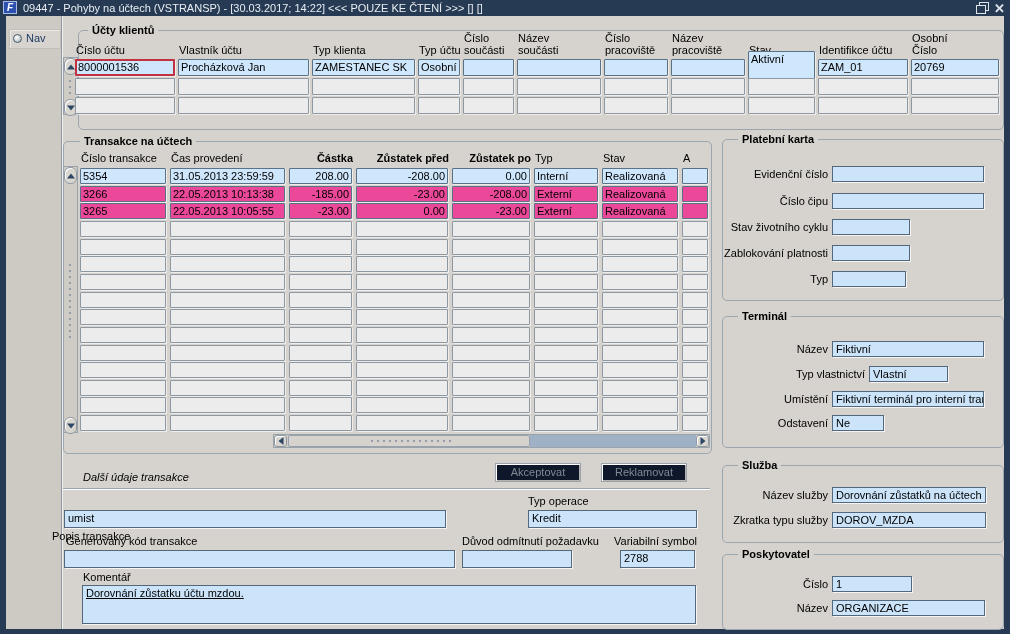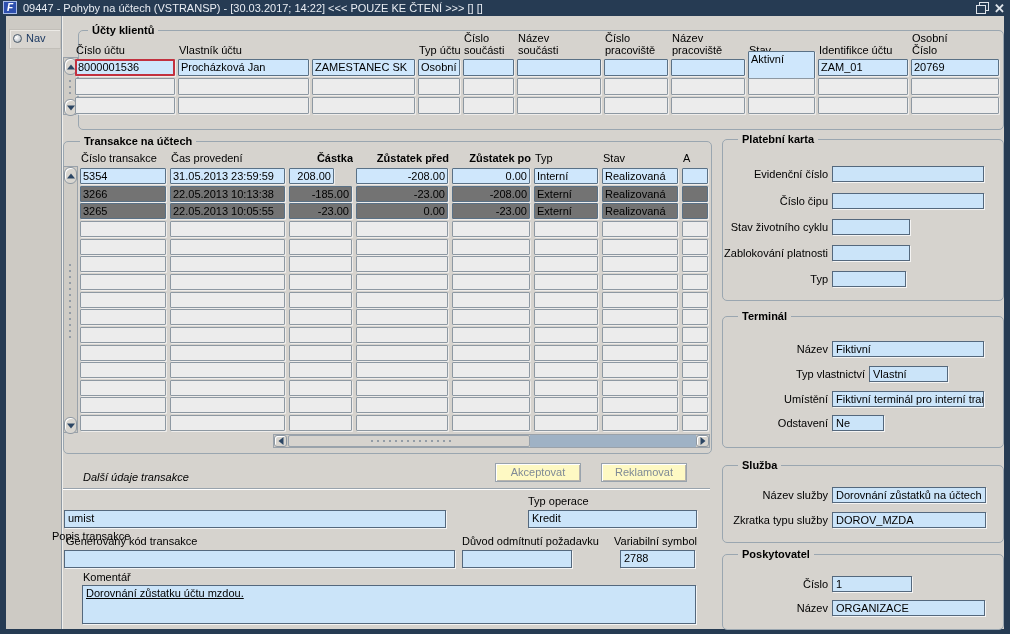--- a/index.html
+++ b/index.html
@@ -35,42 +35,42 @@
        box-shadow:1px 1px 0 rgba(255,255,255,.75);font-size:11px;color:#000;
        padding:1px 3px;overflow:hidden;white-space:nowrap;}
   .fld.multi{white-space:normal;line-height:12px;text-decoration:underline;}
   .lbl{position:absolute;font-size:11px;color:#000;white-space:nowrap;}
   .lbl.r{text-align:right;}
   .italic-lbl{font-style:italic;}
   .cell{position:absolute;font-size:11px;color:#000;box-sizing:border-box;border:1px solid #5a7186;
         border-radius:1px;overflow:hidden;white-space:nowrap;padding:1px 2px;
         box-shadow:1px 1px 0 rgba(255,255,255,.6);}
   .cell.sel{background:#cfe7fc;}
-  .cell.filled{background:#737373;}
+  .cell.filled{background:#ec4899;}
   .cell.empty{background:#ececec;border-color:#8d98a2;}
   .cell.num{text-align:right;}
   .cell.focus{border:2px solid #c2313f;padding:0 1px;}
   .hdr{position:absolute;font-size:11px;color:#000;line-height:12px;white-space:pre-line;
        display:flex;align-items:flex-end;overflow:hidden;}
   .hdr.r{justify-content:flex-end;text-align:center;font-weight:bold;}
   
   .sb{position:absolute;background:#cfccc6;border:1px solid #9aa2aa;box-sizing:border-box;}
   .sb-btn{position:absolute;background:#d9d6d0;border:1px solid #8f99a3;border-radius:6px;
           box-shadow:inset 1px 1px 0 #fff;box-sizing:border-box;}
   .tri{position:absolute;left:50%;top:50%;width:0;height:0;transform:translate(-50%,-50%);}
   .tri-up{border-left:4px solid transparent;border-right:4px solid transparent;border-bottom:5px solid #2c4664;}
   .tri-down{border-left:4px solid transparent;border-right:4px solid transparent;border-top:5px solid #2c4664;}
   .tri-left{border-top:4px solid transparent;border-bottom:4px solid transparent;border-right:5px solid #2c4664;}
   .tri-right{border-top:4px solid transparent;border-bottom:4px solid transparent;border-left:5px solid #2c4664;}
   .dots{position:absolute;background-image:radial-gradient(#939ca6 1px,transparent 1.3px);
         background-size:6px 6px;}
   .hthumb{position:absolute;background:#d6d3ce;border:1px solid #98a2ac;border-radius:2px;box-sizing:border-box;}
   .htrack-dark{position:absolute;background:#9fb2c5;}
   
-  .btn{position:absolute;background:#fef9c3;border:1px solid #99a3ad;box-sizing:border-box;
+  .btn{position:absolute;background:#0f172a;border:1px solid #99a3ad;box-sizing:border-box;
        box-shadow:inset 1px 1px 0 #ffffff,inset -1px -1px 0 #b8b4ad;color:#7f8a96;
        font-size:11px;text-align:center;line-height:17px;}
   .sepline{position:absolute;height:0;border-top:1px solid #99a3ad;border-bottom:1px solid #ffffff;}
 </style>
 </head>
 <body>
 
 <div id="win">
 
   <div class="titlebar">
@@ -189,20 +189,21 @@
 
   <div class="grp" style="left:722px;top:554px;width:280px;height:74px;"></div>
   <div class="grp-label" style="left:738px;top:548px;">Poskytovatel</div>
   <div class="lbl r" style="left:700px;top:578px;width:128px;">Číslo</div>
   <div class="fld" style="left:832px;top:576px;width:80px;height:16px;">1</div>
   <div class="lbl r" style="left:700px;top:602px;width:128px;">Název</div>
   <div class="fld" style="left:832px;top:600px;width:153px;height:16px;">ORGANIZACE</div>
 
 <div class="hdr" style="left:76px;top:31px;width:108px;height:25px;">Číslo účtu</div>
     <div class="hdr" style="left:179px;top:31px;width:139px;height:25px;">Vlastník účtu</div>
+    <div class="hdr" style="left:313px;top:31px;width:111px;height:25px;">Typ klienta</div>
     <div class="hdr" style="left:419px;top:31px;width:50px;height:25px;">Typ účtu</div>
     <div class="hdr" style="left:464px;top:31px;width:59px;height:25px;">Číslo
 součásti</div>
     <div class="hdr" style="left:518px;top:31px;width:92px;height:25px;">Název
 součásti</div>
     <div class="hdr" style="left:605px;top:31px;width:72px;height:25px;">Číslo
 pracoviště</div>
     <div class="hdr" style="left:672px;top:31px;width:82px;height:25px;">Název
 pracoviště</div>
     <div class="hdr" style="left:749px;top:31px;width:75px;height:25px;">Stav</div>
@@ -245,21 +246,21 @@
     <div class="hdr" style="left:81px;top:150px;width:86px;height:14px;">Číslo transakce</div>
     <div class="hdr" style="left:171px;top:150px;width:115px;height:14px;">Čas provedení</div>
     <div class="hdr r" style="left:290px;top:150px;width:63px;height:14px;">Částka</div>
     <div class="hdr r" style="left:357px;top:150px;width:92px;height:14px;">Zůstatek před</div>
     <div class="hdr r" style="left:453px;top:150px;width:78px;height:14px;">Zůstatek po</div>
     <div class="hdr" style="left:535px;top:150px;width:64px;height:14px;">Typ</div>
     <div class="hdr" style="left:603px;top:150px;width:76px;height:14px;">Stav</div>
     <div class="hdr" style="left:683px;top:150px;width:26px;height:14px;">A</div>
     <div class="cell sel" style="left:80px;top:168px;width:86px;height:16px;">5354</div>
     <div class="cell sel" style="left:170px;top:168px;width:115px;height:16px;">31.05.2013 23:59:59</div>
-    <div class="cell sel num" style="left:289px;top:168px;width:45px;height:16px;">208.00</div>
+    <div class="cell sel num" style="left:289px;top:168px;width:63px;height:16px;">208.00</div>
     <div class="cell sel num" style="left:356px;top:168px;width:92px;height:16px;">-208.00</div>
     <div class="cell sel num" style="left:452px;top:168px;width:78px;height:16px;">0.00</div>
     <div class="cell sel" style="left:534px;top:168px;width:64px;height:16px;">Interní</div>
     <div class="cell sel" style="left:602px;top:168px;width:76px;height:16px;">Realizovaná</div>
     <div class="cell sel" style="left:682px;top:168px;width:26px;height:16px;"></div>
     <div class="cell filled" style="left:80px;top:186px;width:86px;height:16px;">3266</div>
     <div class="cell filled" style="left:170px;top:186px;width:115px;height:16px;">22.05.2013 10:13:38</div>
     <div class="cell filled num" style="left:289px;top:186px;width:63px;height:16px;">-185.00</div>
     <div class="cell filled num" style="left:356px;top:186px;width:92px;height:16px;">-23.00</div>
     <div class="cell filled num" style="left:452px;top:186px;width:78px;height:16px;">-208.00</div>

